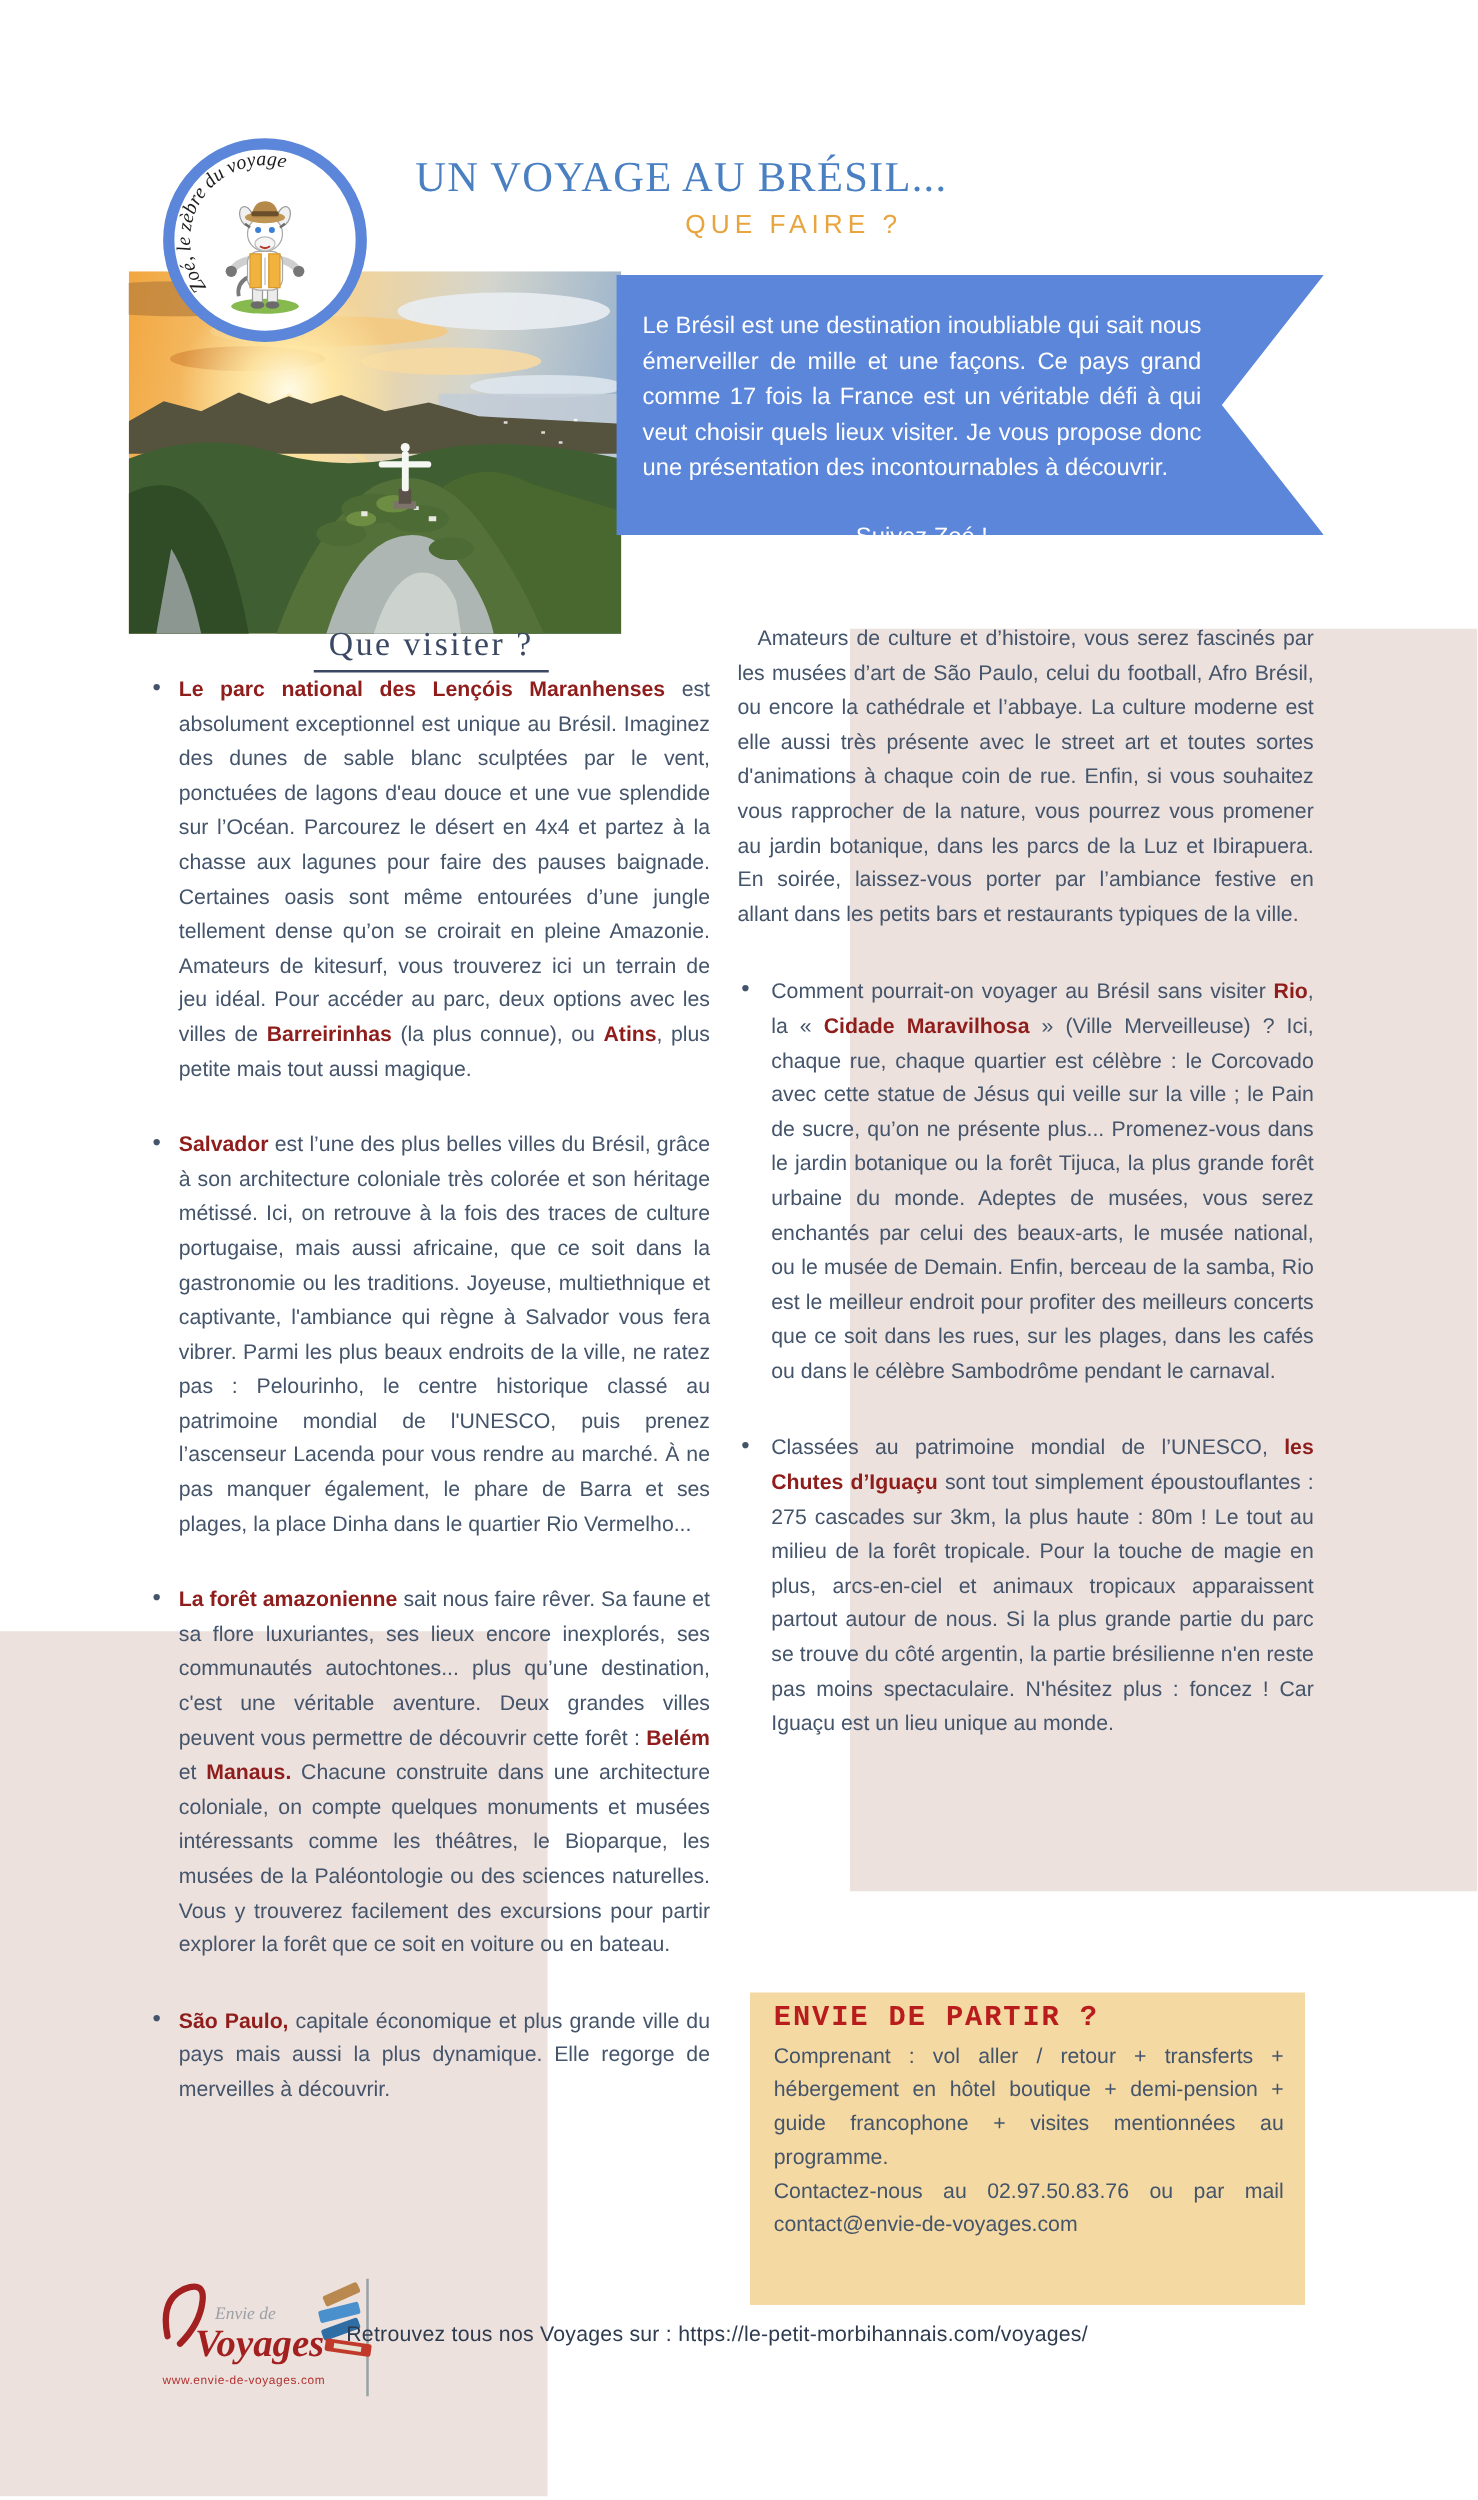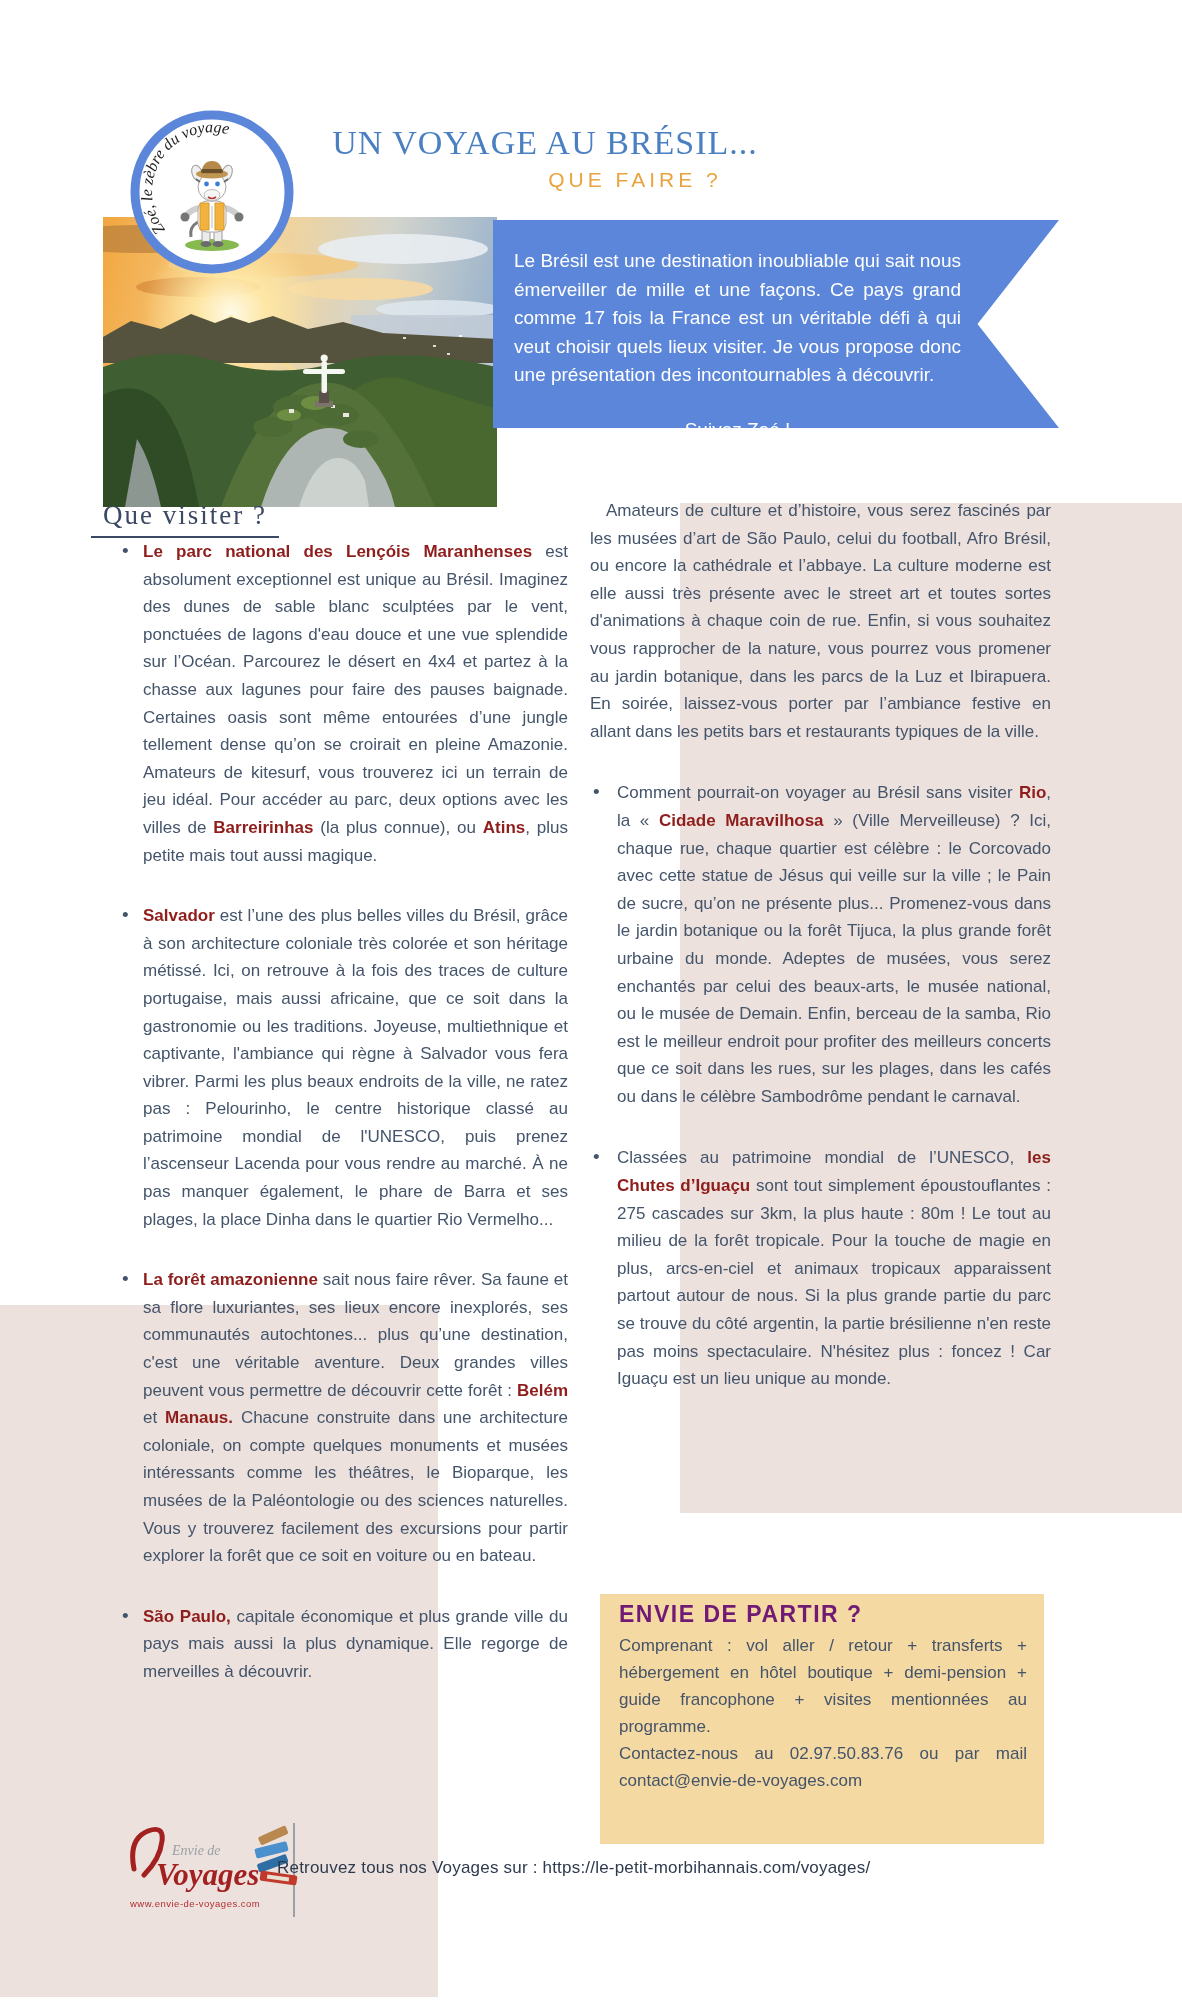--- a/index.html
+++ b/index.html
@@ -19,38 +19,38 @@
   .sub-title{position:absolute;left:385px;top:168px;width:500px;text-align:center;z-index:5;
       font-size:21px;letter-spacing:4px;color:var(--orange);font-weight:500;}
 
   .photo{position:absolute;left:103px;top:217px;width:394px;height:290px;z-index:2;}
   .banner{position:absolute;left:493px;top:220px;width:566px;height:208px;z-index:3;background:var(--blue);
       clip-path:polygon(0 0,100% 0,85.6% 50%,100% 100%,0 100%);box-sizing:border-box;
       padding:27px 98px 11px 21px;}
   .banner p{margin:0;color:#fff;font-size:19px;line-height:28.5px;text-align:justify;}
   .banner .cta{margin-top:29px;text-align:center;font-size:19px;color:#fff;}
 
-  .qv-heading{position:absolute;left:91px;top:500px;width:470px;text-align:left;z-index:4;}
+  .qv-heading{position:absolute;left:110px;top:500px;width:470px;text-align:center;z-index:4;}
   .qv-heading span{display:inline-block;font-family:"Liberation Serif",serif;font-size:27px;
       letter-spacing:2px;color:var(--navy);border-bottom:2px solid var(--navy);padding:0 12px 5px 12px;}
 
   .col{position:absolute;z-index:4;font-size:17px;line-height:27.6px;}
   .col-left{left:119px;top:538px;width:449px;}
   .col-right{left:590px;top:497px;width:461px;}
   .col p{margin:0;text-align:justify;}
   .intro{text-indent:16px;}
   .li{position:relative;padding-left:27px;text-align:justify;}
   .col-left .li{margin-bottom:33px;padding-left:24px;}
   .col-right .li{margin-top:34px;}
   .li::before{content:"\2022";position:absolute;left:3px;top:-1px;color:var(--text);font-size:19px;}
   .b{font-weight:bold;color:var(--red);}
 
   .envie{position:absolute;left:600px;top:1594px;width:444px;height:250px;z-index:5;background:var(--box-tan);
       box-sizing:border-box;padding:7px 17px 0 19px;}
-  .envie h2{margin:0 0 4px 0;font-size:23px;font-weight:800;letter-spacing:1.5px;color:#701a75;}
+  .envie h2{margin:0 0 4px 0;font-size:23px;font-weight:800;letter-spacing:1.5px;color:#b91c1c;font-family:Liberation Mono, monospace;}
   .envie p{margin:0;font-size:17px;line-height:27px;text-align:justify;color:var(--text);}
   .envie .b{color:#3e4d6b;}
 
   .footer-logo{position:absolute;left:128px;top:1817px;width:178px;height:104px;z-index:6;}
   .footer-text{position:absolute;left:277px;top:1858px;z-index:6;font-size:17px;color:#2e3b4e;letter-spacing:.2px;}
   .footer-text a{color:#2e3b4e;text-decoration:none;}
 </style>
 </head>
 <body>
 

